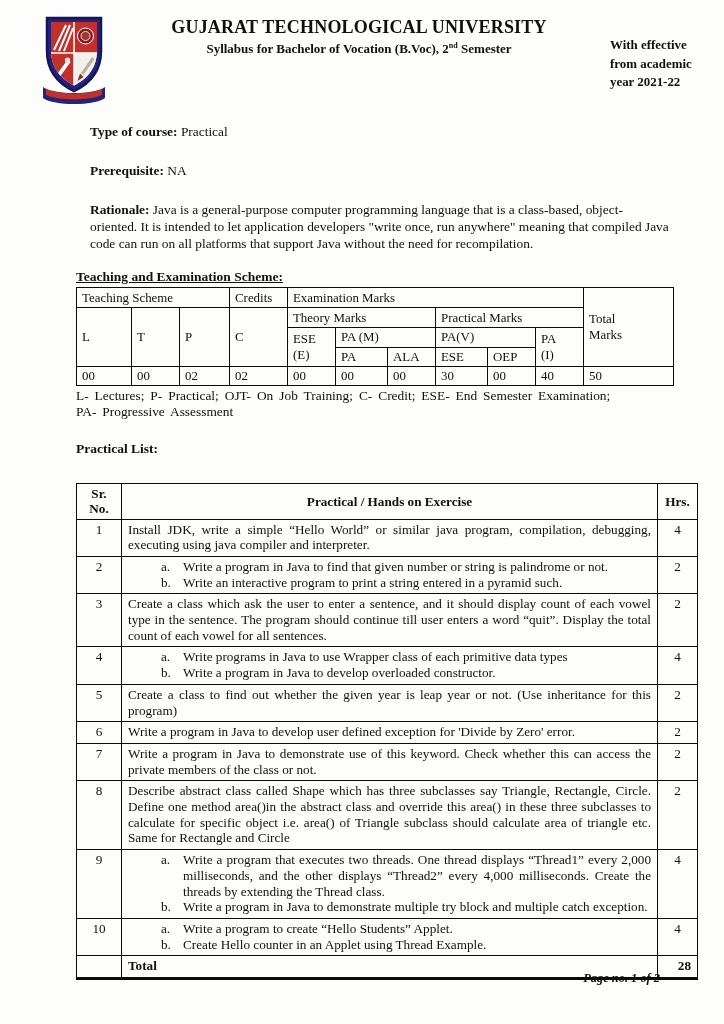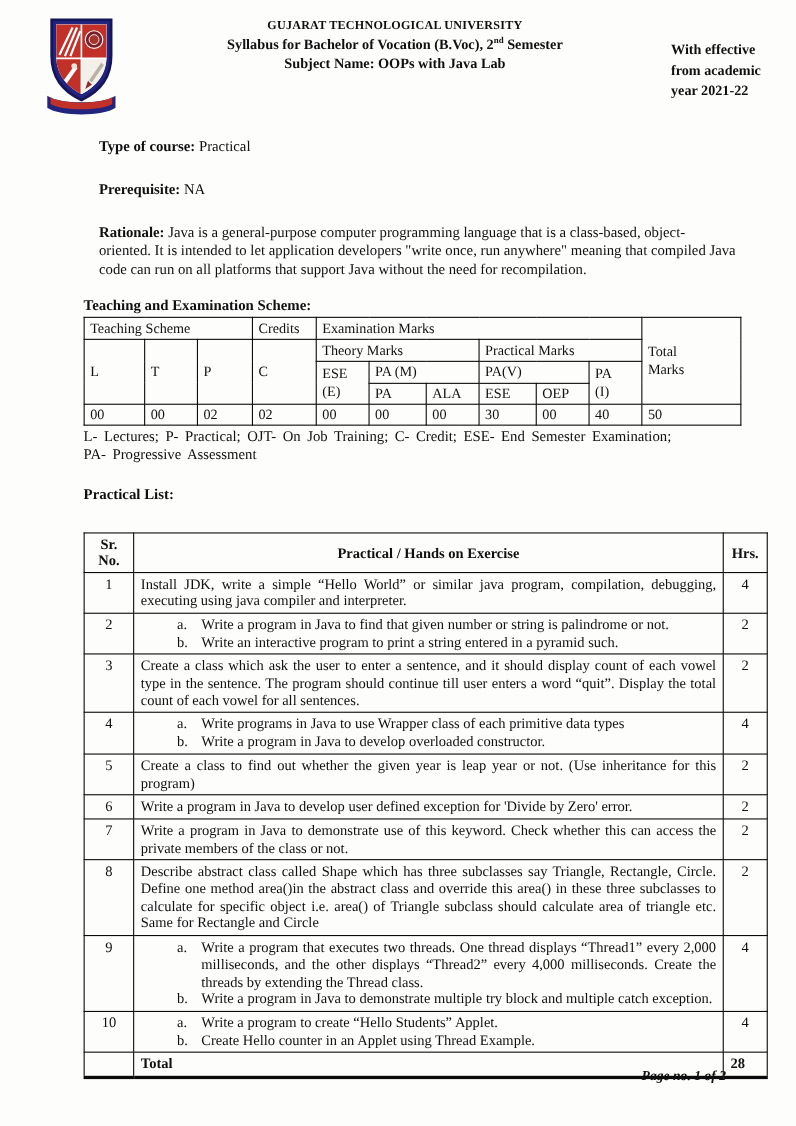--- a/index.html
+++ b/index.html
@@ -9,33 +9,33 @@
     background:#fdfdfc; color:#101010; overflow:hidden;
     font-family:"Liberation Serif","DejaVu Serif",serif;
   }
   .b { font-weight:bold; }
   .pre { white-space:pre-line; }
 
   
   .doc-header { display:flex; align-items:flex-start; padding:15px 12px 0 40px; }
   .logo-wrap { flex:0 0 68px; width:68px; }
   .header-center { flex:1; text-align:center; padding-top:2px; }
-  .univ-title { font-weight:bold; font-size:11px; letter-spacing:.2px; }
+  .univ-title { font-weight:bold; font-size:18px; letter-spacing:.2px; }
   .header-sub { font-weight:bold; font-size:13px; line-height:1.2; margin-top:2.5px; }
   .header-sub sup { font-size:.62em; vertical-align:super; }
   .header-note { flex:0 0 102px; font-weight:bold; font-size:12.9px; line-height:1.45; padding-top:21px; }
 
   
   main { padding:7px 60px 0 90px; font-size:13.4px; }
   .meta-line { margin-top:6px; }
   .meta-line + .meta-line { margin-top:23px; }
   .rationale { margin-top:22px; width:580px; line-height:1.28; }
 
   .section-title { font-size:13.5px; font-weight:bold; margin:17px 0 2px -14px; }
-  .underlined { }
+  .underlined { text-decoration:underline; }
 
   table { border-collapse:collapse; table-layout:fixed; }
   td, th { border:1.5px solid #0b0b0b; }
 
   
   .scheme { width:597px; margin-left:-14px; font-size:12.9px; line-height:1.25; }
   .scheme td { padding:1px 5px; text-align:left; vertical-align:middle; }
   .scheme .vals td { vertical-align:top; height:19px; }
   .scheme .r1 td { height:20px; }
   .scheme .r2 td { height:20px; }
@@ -49,21 +49,21 @@
   .practical { width:621px; margin:26px 0 0 -14px; font-size:13.2px; line-height:1.19; }
   .practical th { font-weight:bold; text-align:center; vertical-align:middle; padding:2px 3px; line-height:1.15; }
   .practical td { vertical-align:top; padding:2px 6px 3px; }
   .practical td.sr { text-align:center; padding:2px 1px; }
   .practical td.hrs { text-align:center; padding:2px 1px; }
   .practical .cell-text { text-align:justify; }
   .ab-item { display:flex; margin-left:33px; }
   .ab-label { flex:0 0 14px; margin-right:8px; }
   .ab-text { flex:1; text-align:justify; }
   .total-label { font-weight:bold; }
-  .total-hrs { font-weight:bold; text-align:left; }
+  .total-hrs { font-weight:bold; text-align:right; }
   .practical tr.bottom td { border-bottom-width:3px; }
 
   
   .page-number { position:absolute; top:971px; right:64px; font-size:12.4px; font-weight:bold; font-style:italic; }
 </style>
 </head>
 <body>
 
 <div class="page">
 
@@ -97,21 +97,20 @@
           <line x1="11" y1="38" x2="57" y2="38" stroke="#ffffff" stroke-width="1.5"></line>
         </g>
         <path d="M3 72 C14 80 54 80 65 72 L65 83 C54 91 14 91 3 83 Z" fill="#23247e"></path>
         <path d="M6 73.5 C16 80 52 80 62 73.5 L62 79.5 C52 86 16 86 6 79.5 Z" fill="#c23129"></path>
       </svg>
     </div>
 
     <div class="header-center">
       <div class="univ-title">GUJARAT TECHNOLOGICAL UNIVERSITY</div>
       <div class="header-sub"><span>Syllabus for Bachelor of Vocation (B.Voc), 2</span><sup>nd</sup><span> Semester</span></div>
-      <div class="header-sub">Subject Name: OOPs with Java Lab</div>
     </div>
 
     <div class="header-note">With effective from academic year 2021-22</div>
   </header>
 
   <main>
     <p class="meta-line"><span class="b">Type of course:</span><span> Practical</span></p>
 
     <p class="meta-line"><span class="b">Prerequisite:</span><span> NA</span></p>
 

